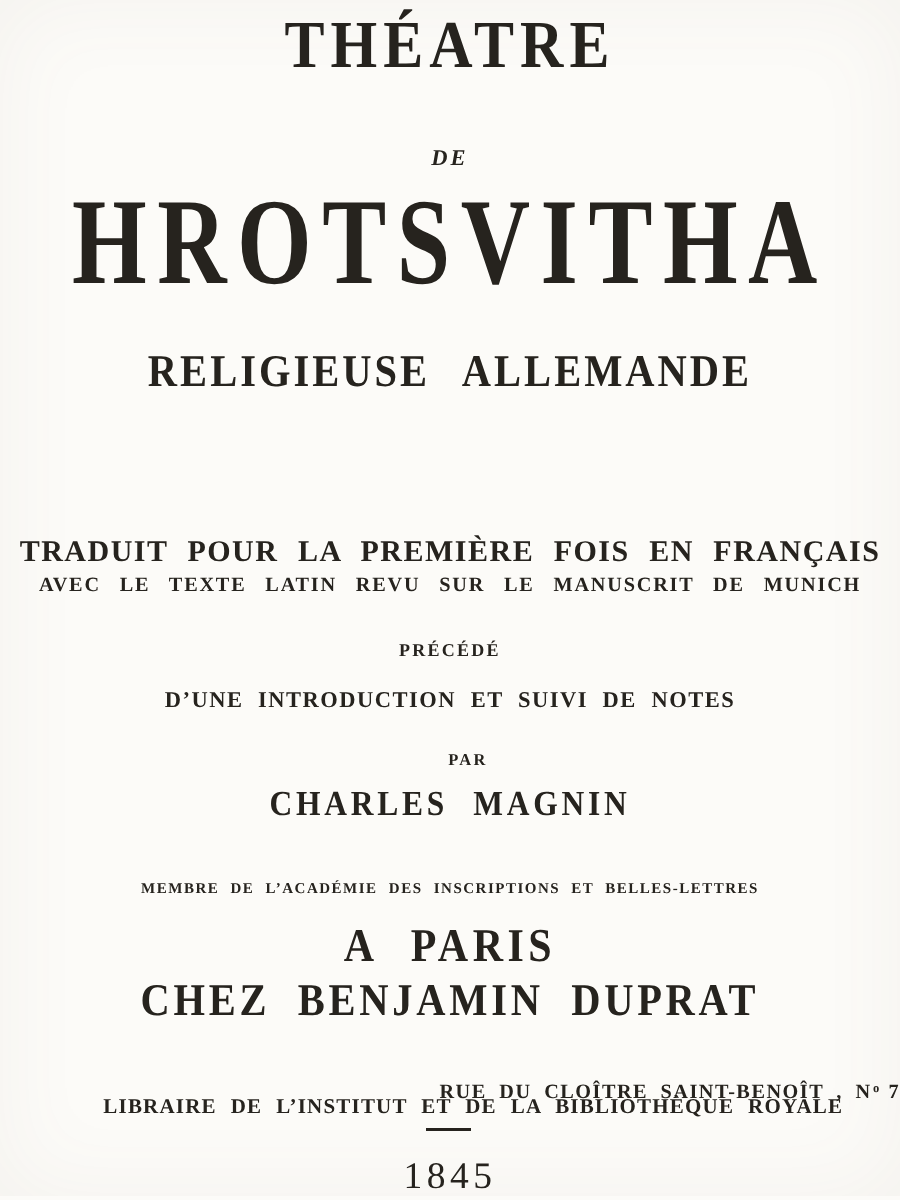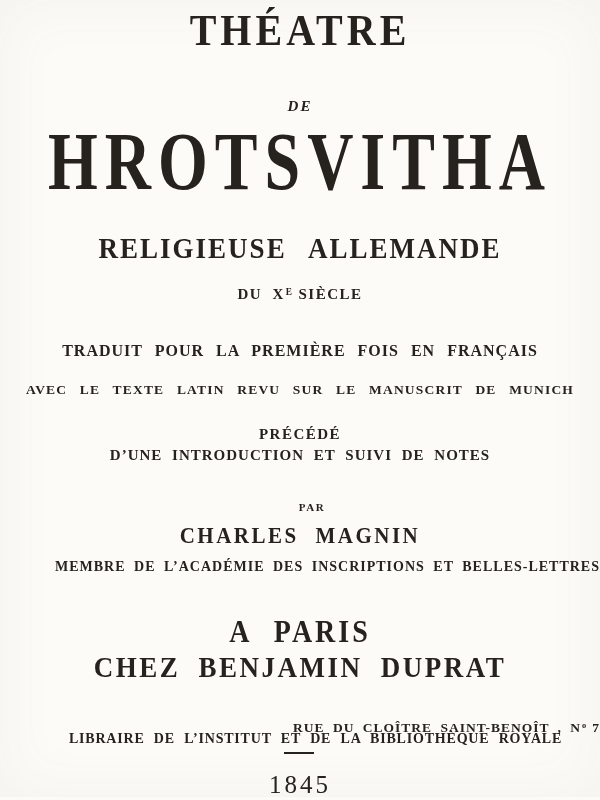--- a/index.html
+++ b/index.html
@@ -30,27 +30,27 @@
   }
   
   .tall     { transform: scaleY(1.28); transform-origin: 50% 0; }
   .semitall { transform: scaleY(1.12); transform-origin: 50% 0; }
 
   .book-title   { top: 8px;   font-size: 40px;   letter-spacing: 4px; }
   .connector    { top: 99px;  font-size: 15px;   letter-spacing: 2px; font-style: italic; }
   .author-big   { top: 121px; font-size: 64px;   letter-spacing: 7px; }
   .subtitle     { top: 233px; font-size: 27px;   letter-spacing: 2px;   word-spacing: 14px; }
   .century      { top: 287px; font-size: 15px;   letter-spacing: 1.5px; word-spacing: 5px; }
-  .traduit      { top: 343px; font-size: 16px;   letter-spacing: 1px;   word-spacing: 7px; }
+  .traduit      { top: 358px; font-size: 20px;   letter-spacing: 1px;   word-spacing: 7px; }
   .avec         { top: 383px; font-size: 13.5px; letter-spacing: 1.2px; word-spacing: 8px; }
-  .precede      { top: 427px; font-size: 15px;   letter-spacing: 1.5px; }
-  .intro        { top: 448px; font-size: 15px;   letter-spacing: 1px;   word-spacing: 5px; }
+  .precede      { top: 427px; font-size: 12px;   letter-spacing: 1.5px; }
+  .intro        { top: 460px; font-size: 15px;   letter-spacing: 1px;   word-spacing: 5px; }
   .par          { top: 502px; font-size: 11px;   letter-spacing: 1.5px; padding-left: 24px; }
   .magnin       { top: 524px; font-size: 21px;   letter-spacing: 2.5px; word-spacing: 9px; }
-  .membre       { top: 560px; font-size: 14px;   letter-spacing: 1px;   word-spacing: 4px; text-align: right; }
+  .membre       { top: 588px; font-size: 10px;   letter-spacing: 1px;   word-spacing: 4px; }
   .city         { top: 616px; font-size: 28px;   letter-spacing: 3px;   word-spacing: 13px; }
   .publisher    { top: 652px; font-size: 27px;   letter-spacing: 2.5px; word-spacing: 9px; }
   .addr1        { top: 732px; font-size: 14px;   letter-spacing: 0.8px; word-spacing: 5px; padding-left: 31px; }
   .addr2        { top: 721px; font-size: 13.5px; letter-spacing: 1px;   word-spacing: 4px; text-align: right; }
   .year         { top: 772px; font-size: 25px;   letter-spacing: 3px;   font-weight: normal; }
 
   .rule {
     position: absolute;
     top: 752px;
     left: calc(50% - 16px);
@@ -73,23 +73,20 @@
 <div class="page">
 
   <div class="line book-title semitall">THÉATRE</div>
 
   <div class="line connector">DE</div>
 
   <div class="line author-big tall">HROTSVITHA</div>
 
   <div class="line subtitle semitall">RELIGIEUSE ALLEMANDE</div>
 
-  <div class="line century">
-    <span>DU X</span><span class="sup">E</span><span class="after-sup">SIÈCLE</span>
-  </div>
 
   <div class="line traduit">TRADUIT POUR LA PREMIÈRE FOIS EN FRANÇAIS</div>
 
   <div class="line avec">AVEC LE TEXTE LATIN REVU SUR LE MANUSCRIT DE MUNICH</div>
 
   <div class="line precede">PRÉCÉDÉ</div>
 
   <div class="line intro">D’UNE INTRODUCTION ET SUIVI DE NOTES</div>
 
   <div class="line par">PAR</div>

